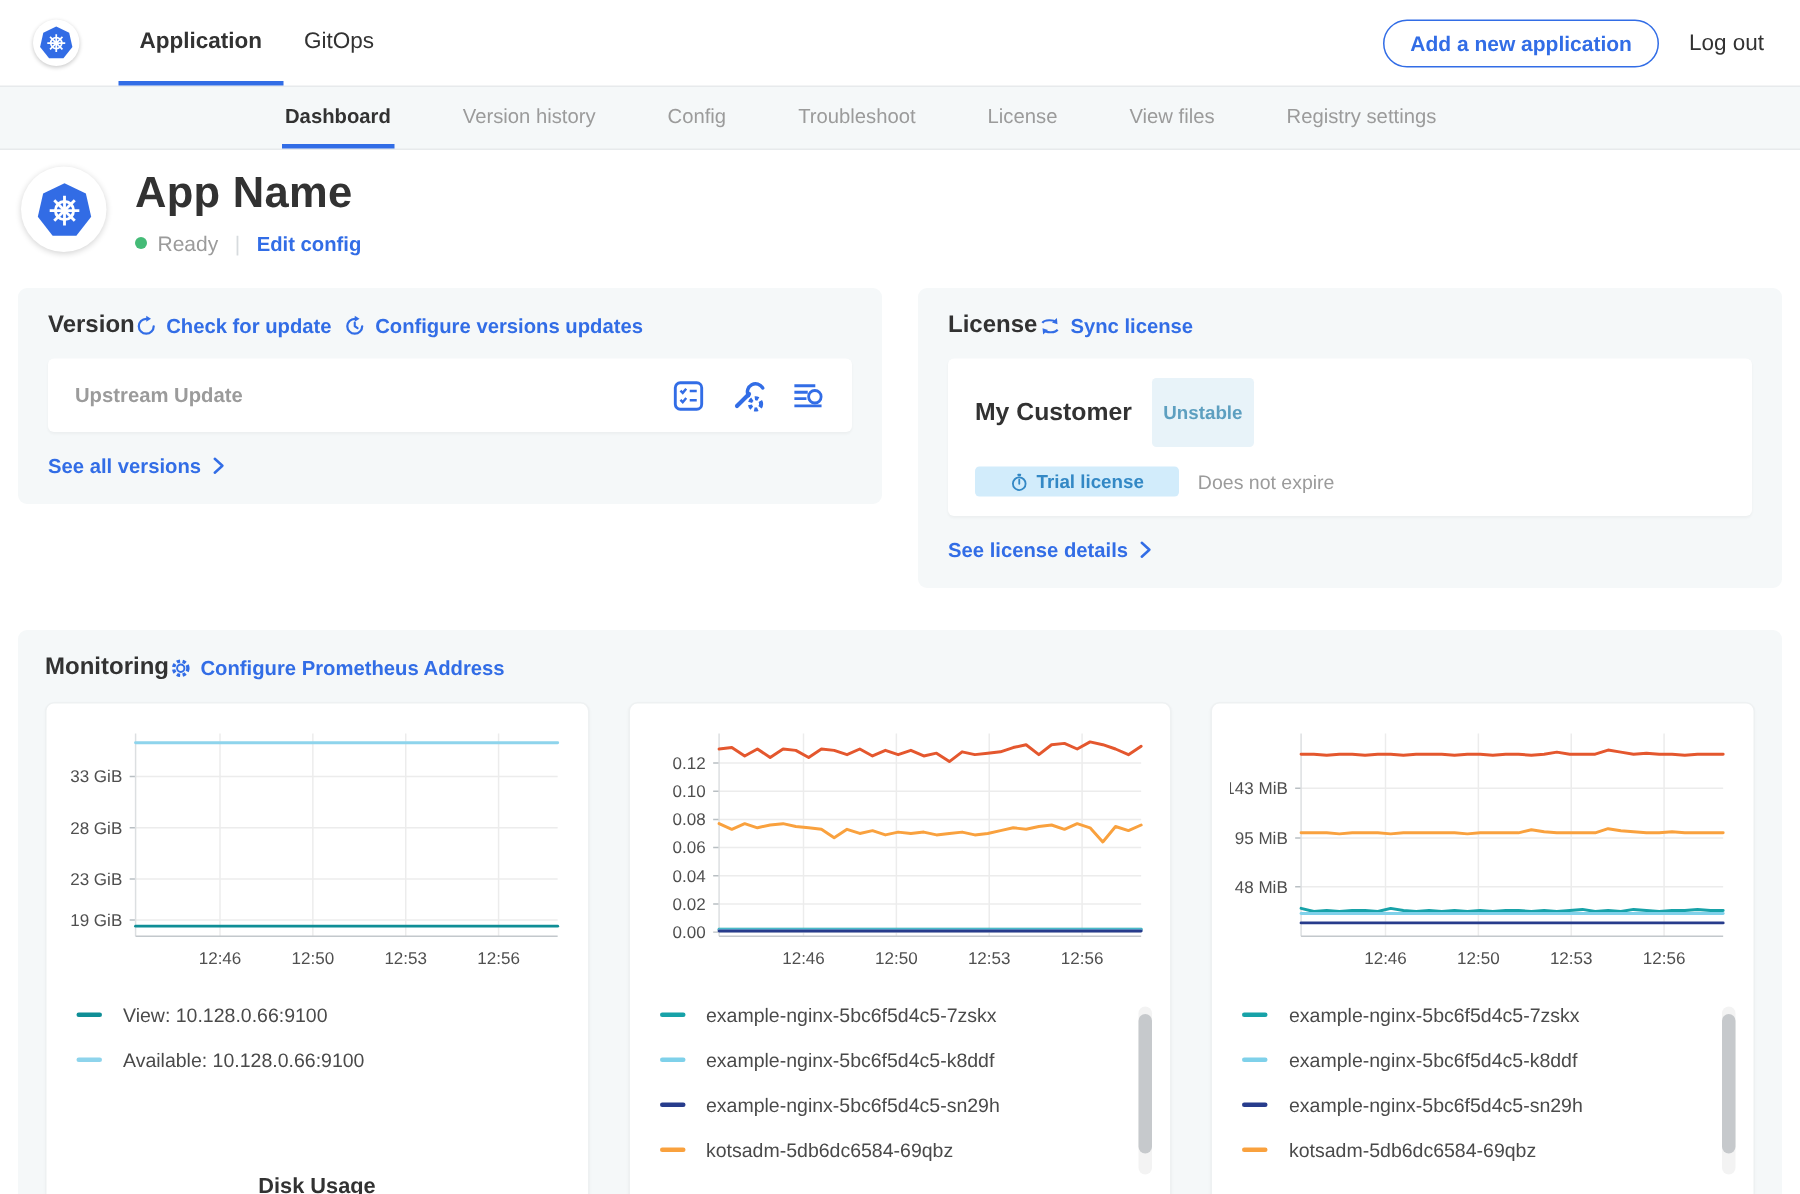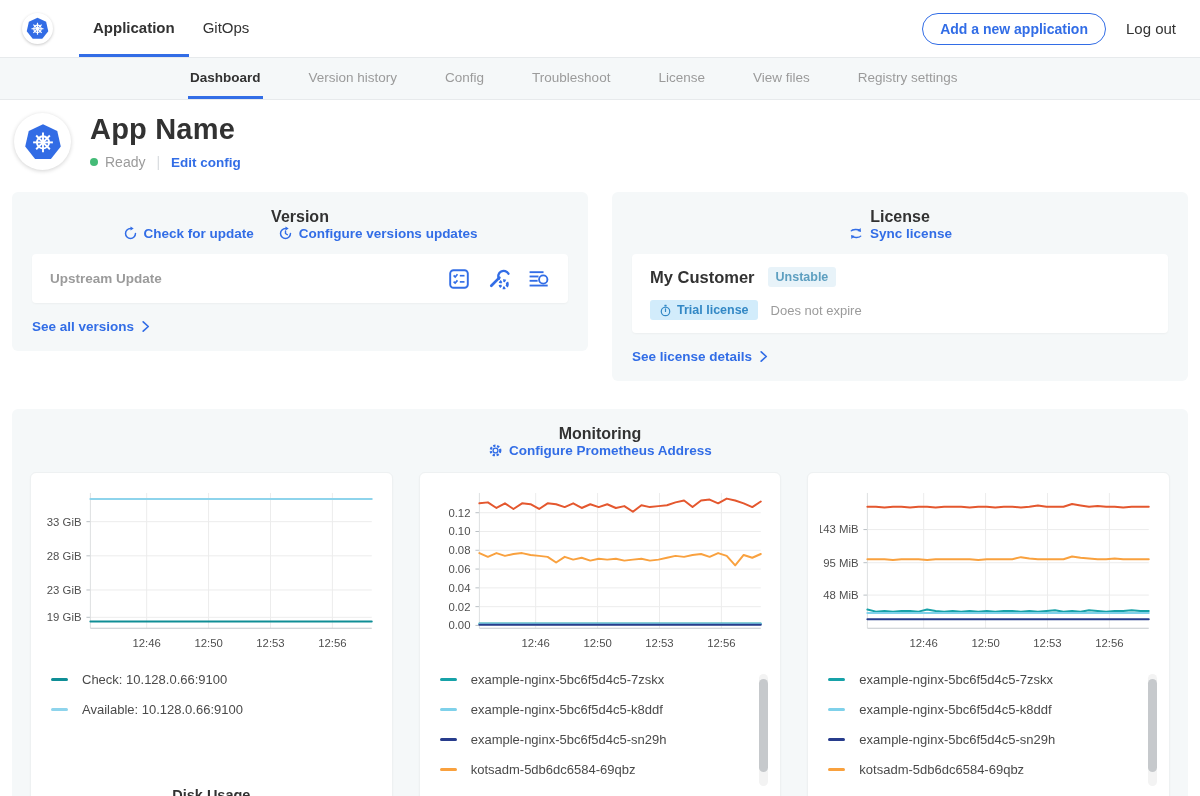--- a/index.html
+++ b/index.html
@@ -13,52 +13,52 @@
   .top-tab.active{border-bottom-color:#326de6;}
   .top-tab.inactive{font-weight:400;}
   .topnav .spacer{flex:1;}
   .add-app-btn{border:1.5px solid #326de6;background:#fff;color:#326de6;font-family:inherit;font-size:14px;font-weight:700;border-radius:17px;padding:7px 17px;margin-right:20px;cursor:pointer;}
   .logout{font-size:15px;color:#323232;cursor:pointer;}
   
   .subnav{height:42px;background:#f5f8f9;border-bottom:1px solid #e7eaec;display:flex;align-items:center;padding-left:188px;}
   .sub-tab{display:flex;align-items:center;height:100%;padding:0 2px;margin-right:44px;font-size:13.5px;color:#9b9b9b;border-bottom:3px solid transparent;cursor:pointer;}
   .sub-tab.active{color:#323232;font-weight:700;border-bottom-color:#326de6;}
   
-  .app-header{display:flex;padding:11px 24px 12px 14px;background:#fff;align-items:flex-end;}
+  .app-header{display:flex;padding:11px 24px 12px 14px;background:#fff;}
   .avatar{width:57px;height:57px;border-radius:50%;background:#fff;box-shadow:0 1px 4px rgba(0,0,0,.18);display:flex;align-items:center;justify-content:center;flex:none;}
   .app-head-text{margin-left:19px;padding-top:2px;}
   .app-title{font-size:29px;font-weight:700;letter-spacing:.2px;}
   .status-row{display:flex;align-items:center;margin-top:8px;}
   .dot{width:8px;height:8px;border-radius:50%;background:#44bb77;margin-right:7px;}
   .status-text{font-size:14px;color:#9b9b9b;}
   .status-sep{color:#d7dbde;margin:0 11px;font-size:14px;}
   .blue-link{color:#326de6;font-size:13.5px;font-weight:700;display:inline-flex;align-items:center;gap:6px;cursor:pointer;white-space:nowrap;}
   
   .cards-row{display:flex;gap:24px;margin:10px 12px 0;align-items:flex-start;}
   .card{background:#f5f8f9;border-radius:6px;padding:16px 20px;flex:1;}
-  .card-head{display:flex;align-items:center;justify-content:flex-start;margin-bottom:13px;flex-direction:column;}
+  .card-head{display:flex;align-items:center;justify-content:flex-start;margin-bottom:13px;}
   .card-title{font-size:16px;font-weight:700;}
-  .head-links{display:flex;gap:24px;}
+  .head-links{display:flex;gap:8px;}
   .inner{background:#fff;border-radius:4px;padding:13px 18px;box-shadow:0 1px 2px rgba(0,0,0,.04);}
   .version-inner{display:flex;align-items:center;}
   .v-left{width:212px;flex:none;}
   .v-num-row{display:flex;align-items:baseline;gap:10px;}
   .v-num{font-size:26px;font-weight:700;}
   .v-seq{font-size:12.5px;color:#9b9b9b;}
   .green-badge{display:inline-block;margin:7px 0 7px;background:#44bb77;color:#fff;font-size:12px;font-weight:700;padding:4px 9px;border-radius:3px;}
   .v-deployed{font-size:12.5px;color:#9b9b9b;}
   .v-source{font-size:13.5px;font-weight:700;color:#9b9b9b;text-align:center;}
   .v-icons{margin-left:auto;display:flex;align-items:center;gap:17px;}
   .icon-btn{cursor:pointer;display:flex;}
   .card-footer-link{margin-top:14px;}
   .lic-row1{display:flex;align-items:center;gap:13px;}
   .lic-name{font-size:16.5px;font-weight:700;}
-  .chan-badge{background:#e8f3f9;color:#5d9fc0;font-size:12.5px;font-weight:600;padding:3px 8px;border-radius:3px;}
+  .chan-badge{background:#e8f3f9;color:#5d9fc0;font-size:12.5px;font-weight:600;padding:16px 8px;border-radius:3px;}
   .lic-row2{display:flex;align-items:center;gap:13px;margin-top:13px;}
-  .trial-badge{background:#d2ecfb;color:#3388c5;font-size:12.5px;font-weight:700;padding:3px 9px;border-radius:3px;display:inline-flex;align-items:center;gap:5px;}
+  .trial-badge{background:#d2ecfb;color:#3388c5;font-size:12.5px;font-weight:700;padding:3px 23px;border-radius:3px;display:inline-flex;align-items:center;gap:5px;}
   .lic-expiry{font-size:13px;color:#9b9b9b;}
   
   .monitoring{margin:28px 12px 18px;padding:16px 18px 14px;}
   .charts-row{display:flex;gap:26px;margin-top:14px;}
   .chart-card{background:#fff;border:1px solid #eef1f2;border-radius:6px;box-shadow:0 1px 2px rgba(0,0,0,.03);flex:1;height:347px;display:flex;flex-direction:column;padding:10px 12px 0;}
   .chart-plot{width:100%;}
   svg text{font-family:"Liberation Sans",sans-serif;font-size:11.5px;}
   .legend{margin-top:13px;padding:0 4px 0 8px;position:relative;}
   .legend-row{display:flex;align-items:center;margin-bottom:15px;}
   .swatch{width:17px;height:3px;border-radius:2px;margin-right:14px;flex:none;}
@@ -292,21 +292,21 @@
             <line x1="44" y1="134.9292929292929" x2="48" y2="134.9292929292929" stroke="#b9bfc3" stroke-width="1"></line>
             <text x="39" y="138.9292929292929" text-anchor="end" fill="#4f4f4f">19 GiB</text>
             <line x1="48" y1="9" x2="48" y2="146" stroke="#dcdfe1" stroke-width="1"></line>
             <line x1="48" y1="146" x2="333" y2="146" stroke="#c3c8cc" stroke-width="1"></line>
             <polyline points="48.0,15.2 56.6,15.2 65.3,15.2 73.9,15.2 82.5,15.2 91.2,15.2 99.8,15.2 108.5,15.2 117.1,15.2 125.7,15.2 134.4,15.2 143.0,15.2 151.6,15.2 160.3,15.2 168.9,15.2 177.5,15.2 186.2,15.2 194.8,15.2 203.5,15.2 212.1,15.2 220.7,15.2 229.4,15.2 238.0,15.2 246.6,15.2 255.3,15.2 263.9,15.2 272.5,15.2 281.2,15.2 289.8,15.2 298.5,15.2 307.1,15.2 315.7,15.2 324.4,15.2 333.0,15.2" fill="none" stroke="#8ed4ec" stroke-width="2" stroke-linejoin="round" stroke-linecap="round"></polyline>
             <polyline points="48.0,139.1 56.6,139.1 65.3,139.1 73.9,139.1 82.5,139.1 91.2,139.1 99.8,139.1 108.5,139.1 117.1,139.1 125.7,139.1 134.4,139.1 143.0,139.1 151.6,139.1 160.3,139.1 168.9,139.1 177.5,139.1 186.2,139.1 194.8,139.1 203.5,139.1 212.1,139.1 220.7,139.1 229.4,139.1 238.0,139.1 246.6,139.1 255.3,139.1 263.9,139.1 272.5,139.1 281.2,139.1 289.8,139.1 298.5,139.1 307.1,139.1 315.7,139.1 324.4,139.1 333.0,139.1" fill="none" stroke="#0f8e96" stroke-width="2" stroke-linejoin="round" stroke-linecap="round"></polyline>
           </svg></div>
       <div class="legend">
           <div class="legend-row">
             <span class="swatch" style="background: rgb(15, 142, 150);"></span>
-            <span class="legend-label">Check: 10.128.0.66:9100</span>
+            <span class="legend-label">View: 10.128.0.66:9100</span>
           </div>
           <div class="legend-row">
             <span class="swatch" style="background: rgb(142, 212, 236);"></span>
             <span class="legend-label">Available: 10.128.0.66:9100</span>
           </div>
         </div>
       <div class="chart-title">Disk Usage</div>
     </div>
     <div class="chart-card">
       <div class="chart-plot"><svg viewBox="0 0 341 172" width="100%" height="172" preserveAspectRatio="xMidYMid meet">

